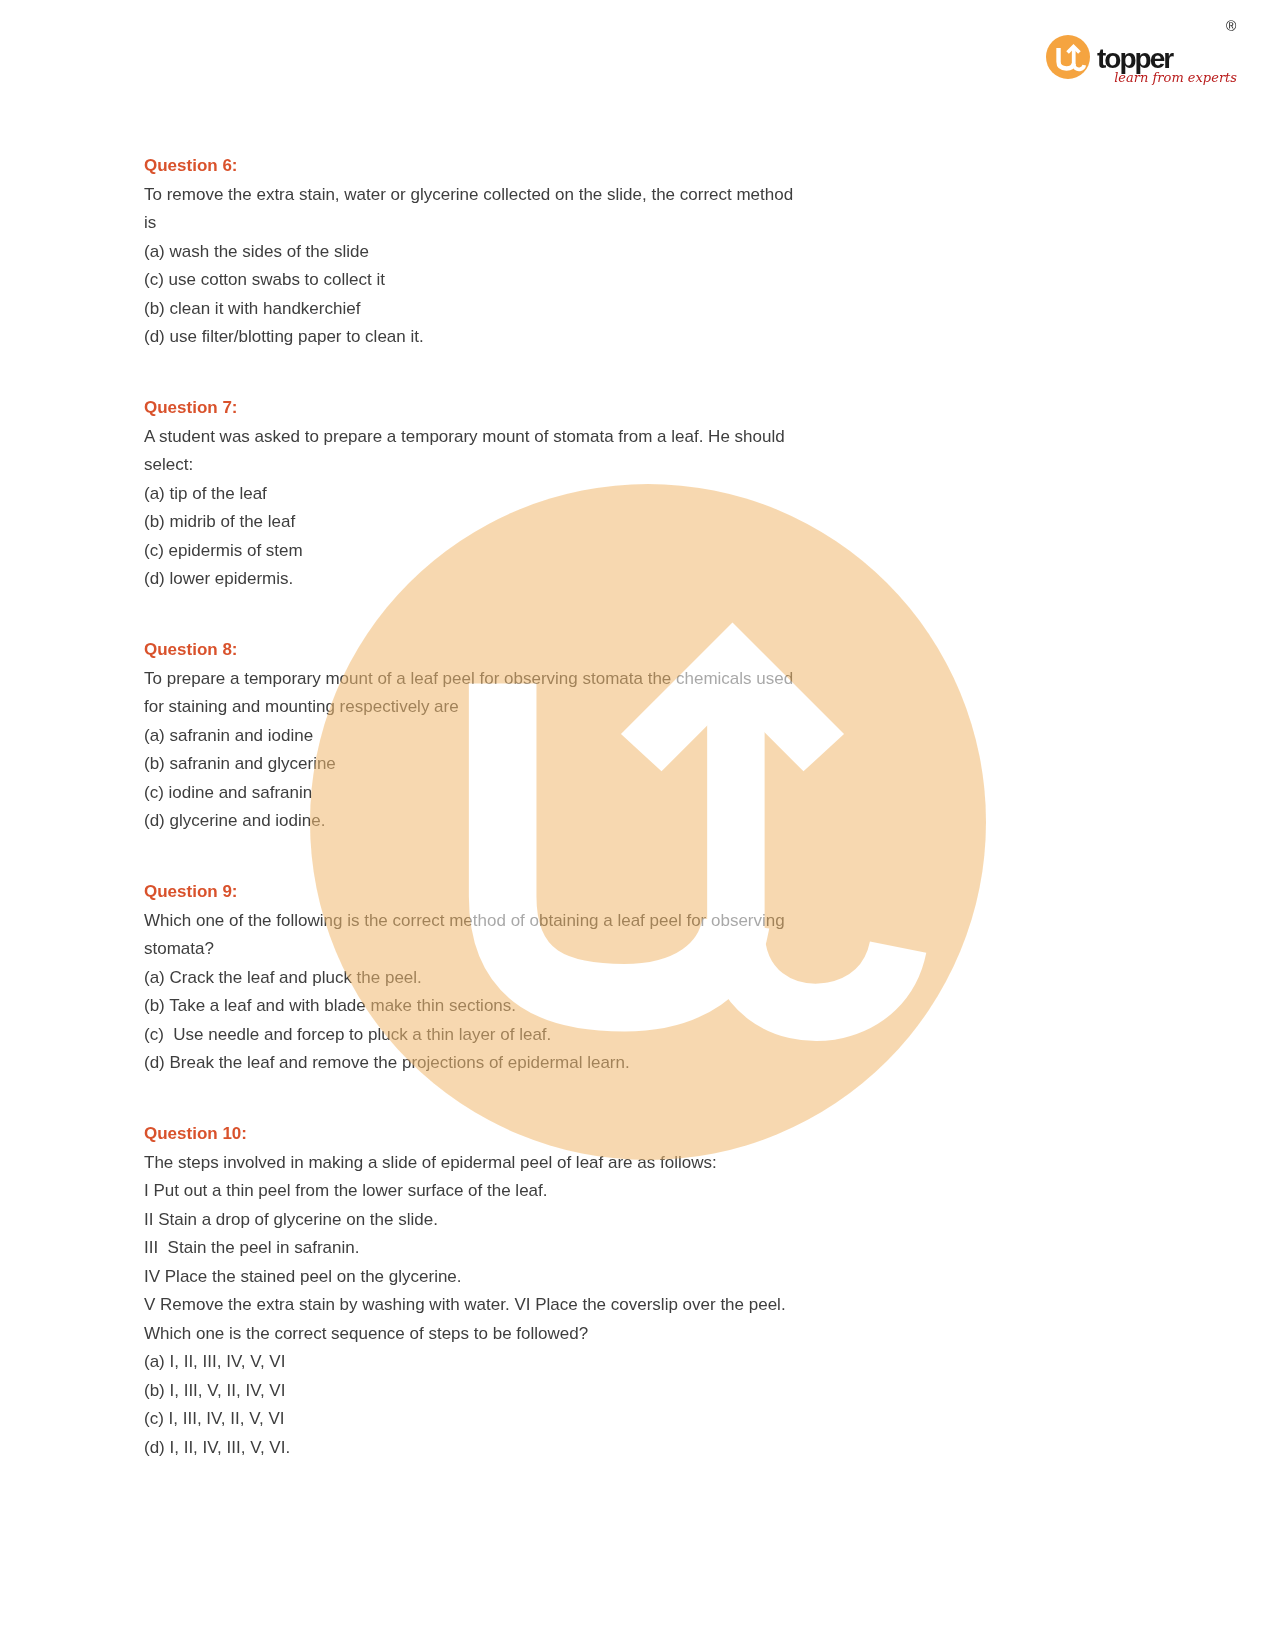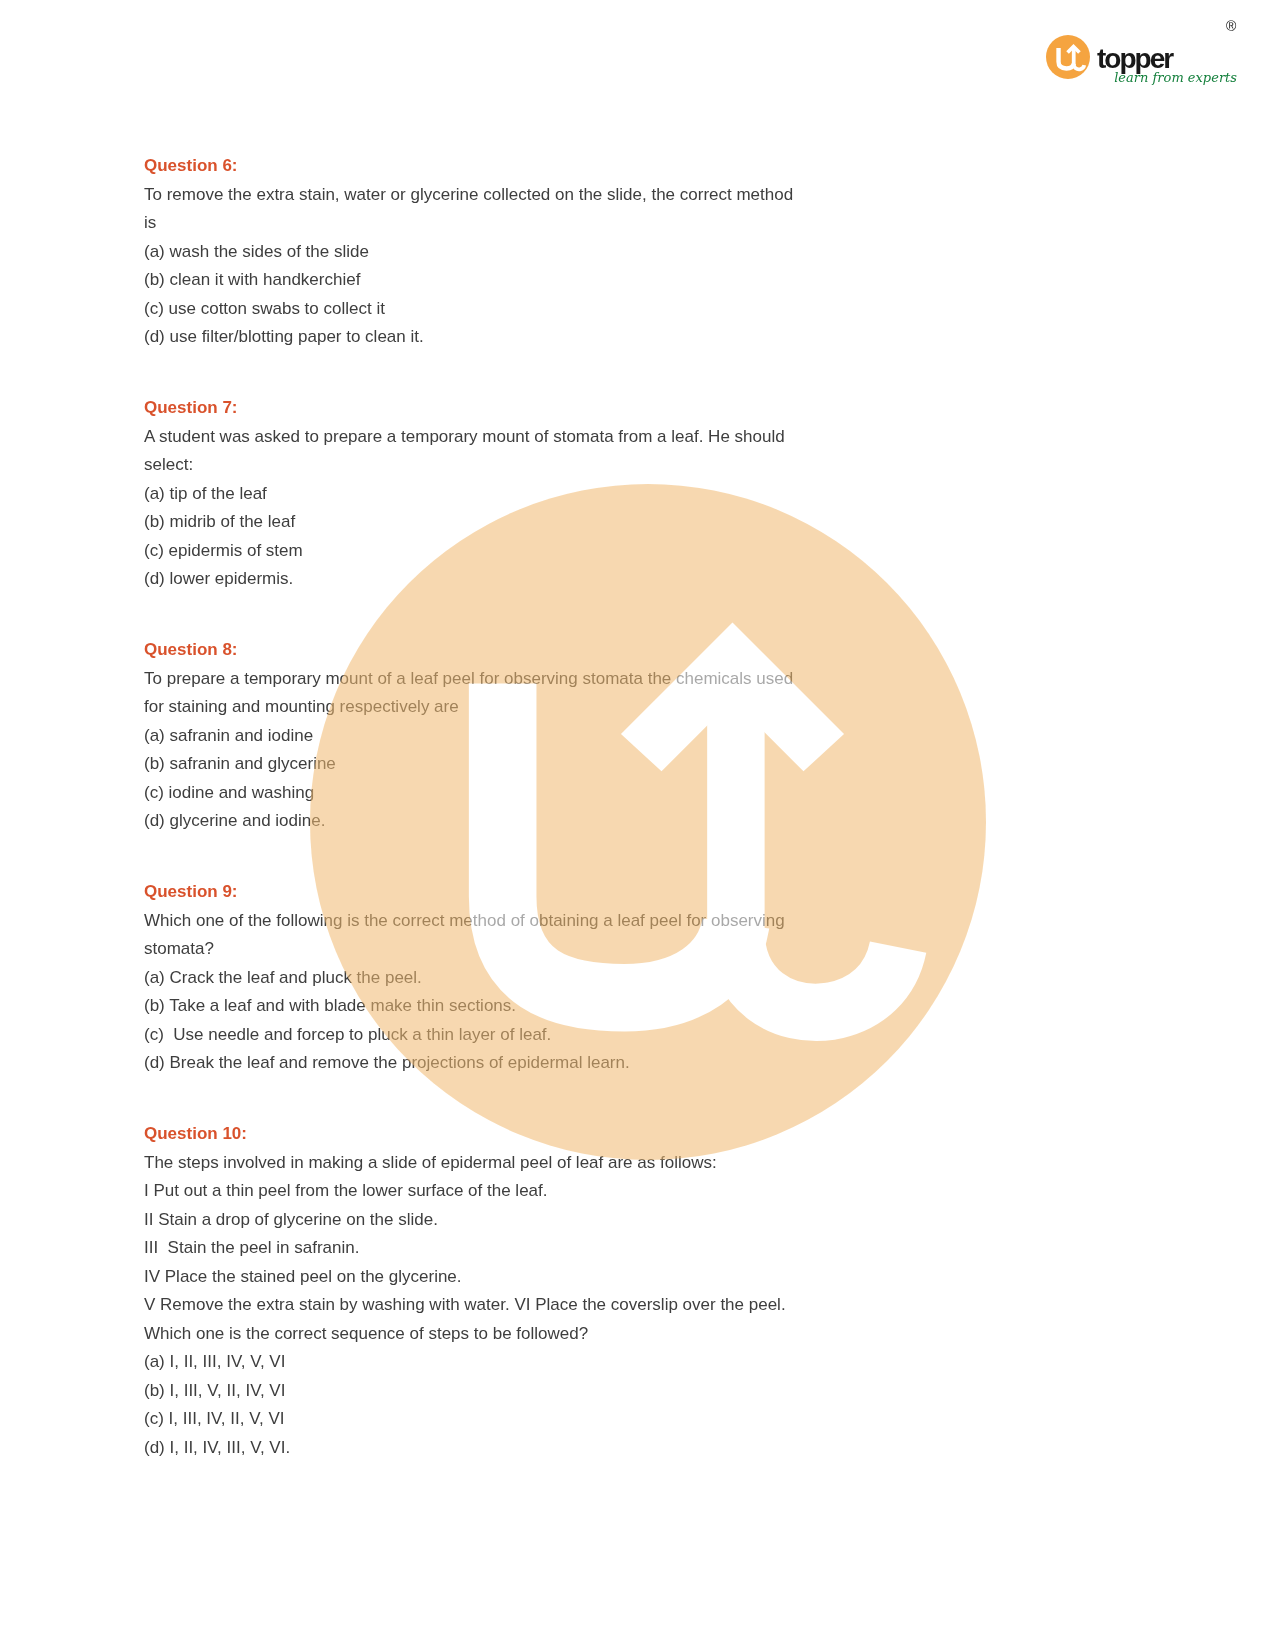--- a/index.html
+++ b/index.html
@@ -16,21 +16,21 @@
   }
   
   .logo-circle{position:absolute;left:1046px;top:35px;width:44px;height:44px;}
   .wordmark{
     position:absolute;left:1097px;top:37px;font-size:28px;font-weight:bold;
     letter-spacing:-2px;line-height:44px;color:var(--brand-black);
   }
   .regmark{position:absolute;left:1226px;top:18px;font-size:14px;color:var(--brand-black);}
   .tagline{
     position:absolute;right:38px;top:70px;font-size:13px;font-style:italic;
-    font-family:"DejaVu Serif",serif;color:#15803d;
+    font-family:"DejaVu Serif",serif;color:#b91c1c;
   }
   
   .wm{
     position:absolute;left:310px;top:484px;width:676px;height:676px;
     opacity:.55;pointer-events:none;z-index:5;
   }
   
   .content{position:absolute;left:144px;top:152px;z-index:1;}
   .q{margin:0 0 42.5px 0;}
   .qt{
@@ -61,42 +61,42 @@
   <polygon points="125,41 158,74 146,85 125,64 104,85 92,74" fill="#ffffff"></polygon>
 </svg>
 
 <div class="content">
 
   <section class="q">
     <h2 class="qt">Question 6:</h2>
     <div class="ql">To remove the extra stain, water or glycerine collected on the slide, the correct method</div>
     <div class="ql">is</div>
     <div class="ql">(a) wash the sides of the slide</div>
+    <div class="ql">(c) use cotton swabs to collect it</div>
     <div class="ql">(b) clean it with handkerchief</div>
-    <div class="ql">(c) use cotton swabs to collect it</div>
     <div class="ql">(d) use filter/blotting paper to clean it.</div>
   </section>
 
   <section class="q">
     <h2 class="qt">Question 7:</h2>
     <div class="ql">A student was asked to prepare a temporary mount of stomata from a leaf. He should</div>
     <div class="ql">select:</div>
     <div class="ql">(a) tip of the leaf</div>
     <div class="ql">(b) midrib of the leaf</div>
     <div class="ql">(c) epidermis of stem</div>
     <div class="ql">(d) lower epidermis.</div>
   </section>
 
   <section class="q">
     <h2 class="qt">Question 8:</h2>
     <div class="ql">To prepare a temporary mount of a leaf peel for observing stomata the chemicals used</div>
     <div class="ql">for staining and mounting respectively are</div>
     <div class="ql">(a) safranin and iodine</div>
     <div class="ql">(b) safranin and glycerine</div>
-    <div class="ql">(c) iodine and washing</div>
+    <div class="ql">(c) iodine and safranin</div>
     <div class="ql">(d) glycerine and iodine.</div>
   </section>
 
   <section class="q">
     <h2 class="qt">Question 9:</h2>
     <div class="ql">Which one of the following is the correct method of obtaining a leaf peel for observing</div>
     <div class="ql">stomata?</div>
     <div class="ql">(a) Crack the leaf and pluck the peel.</div>
     <div class="ql">(b) Take a leaf and with blade make thin sections.</div>
     <div class="ql">(c)  Use needle and forcep to pluck a thin layer of leaf.</div>

